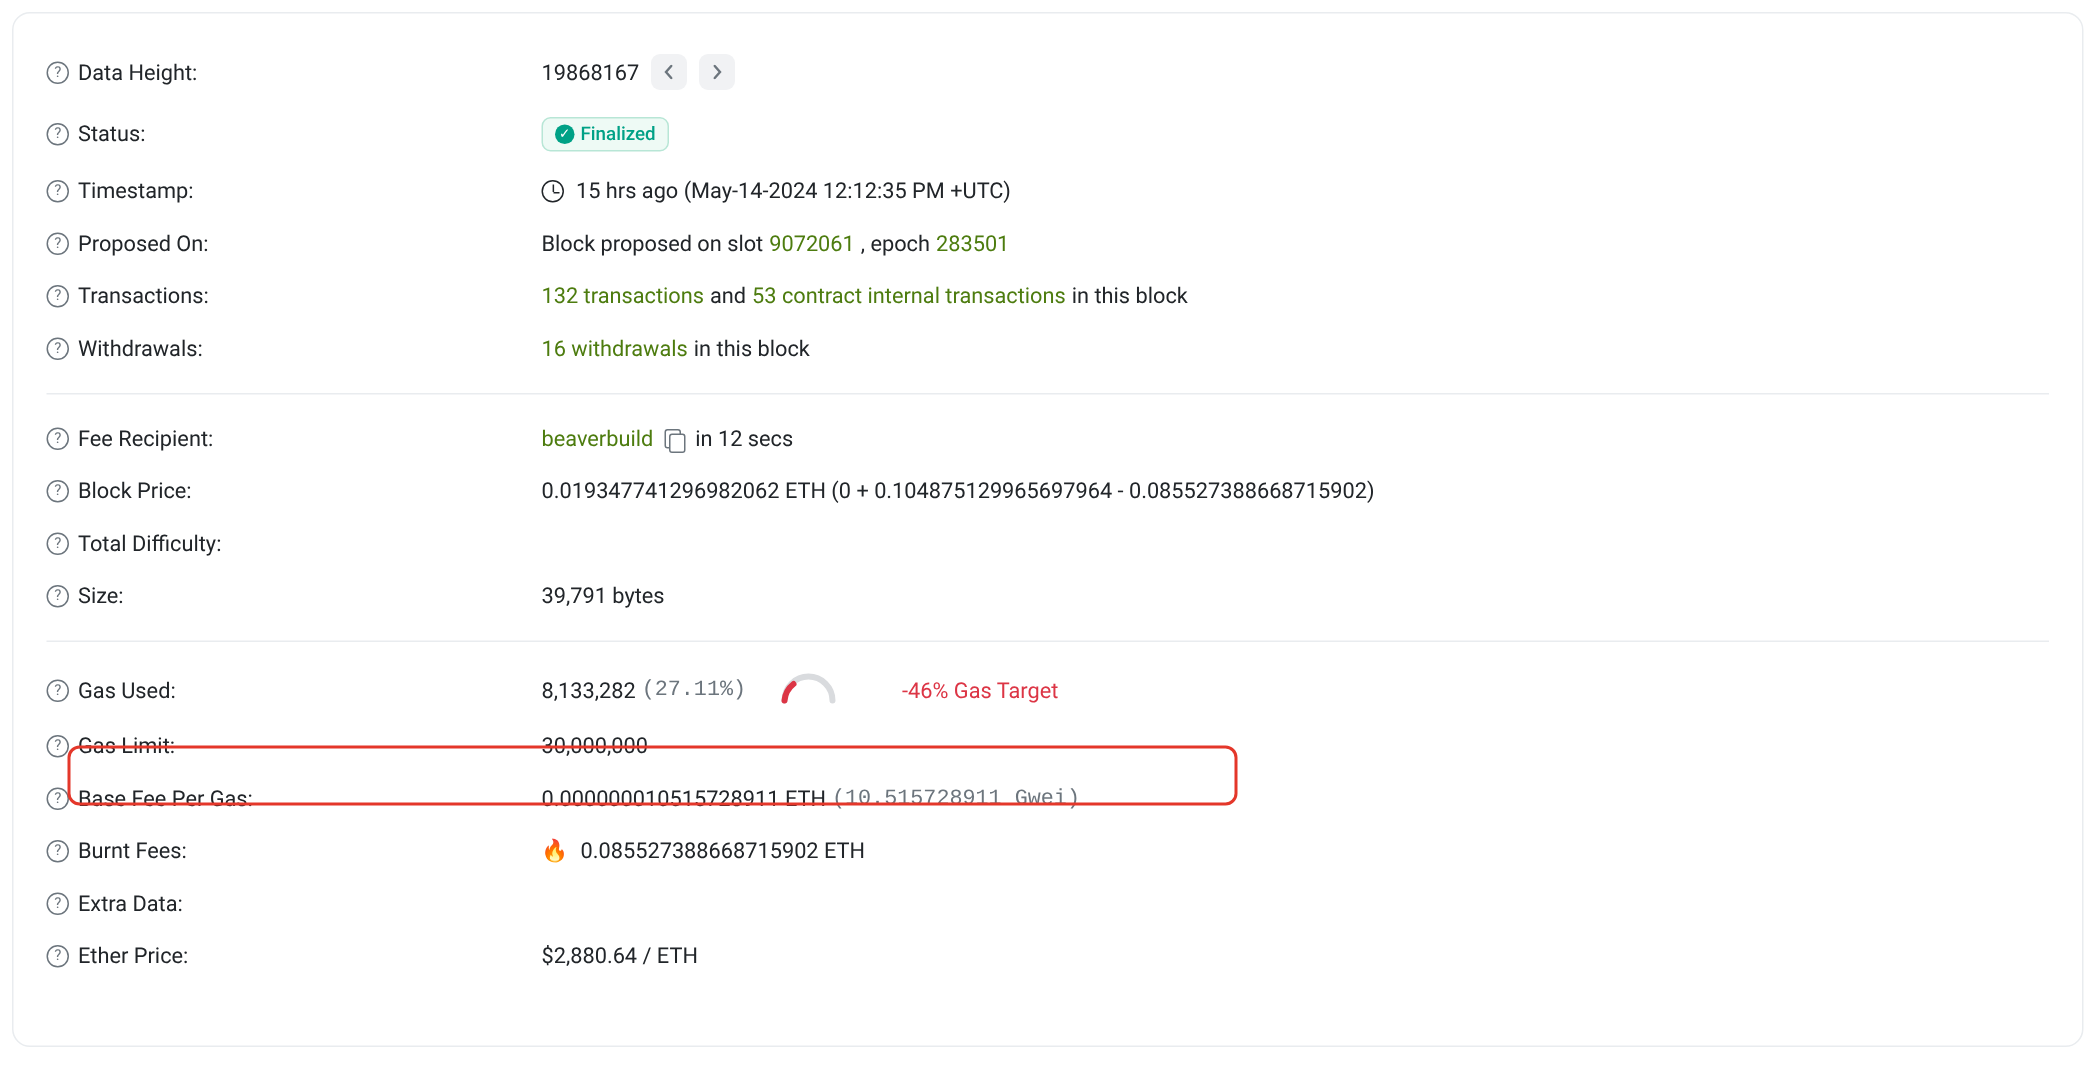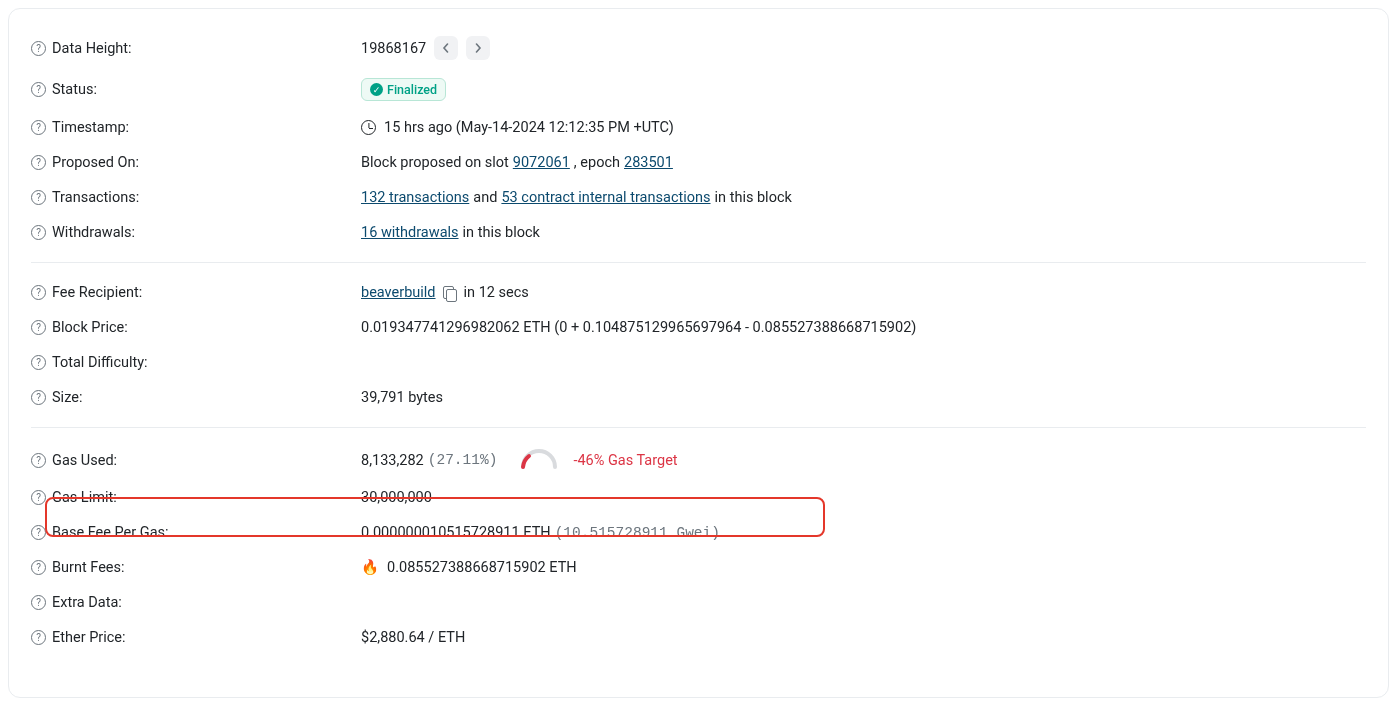--- a/index.html
+++ b/index.html
@@ -111,21 +111,21 @@
 }
 .clock-icon::after {
   content: '';
   position: absolute;
   width: 4px;
   height: 1.2px;
   background: #212529;
   left: 50%;
   top: 50%;
 }
-.link { color: #0c4a6e; text-decoration: underline; }
+.link { color: #4d7c0f; }
 .muted { color: #6c757d; font-family: Liberation Mono, monospace; }
 .copy-icon {
   width: 14px;
   height: 14px;
   display: inline-block;
   position: relative;
   margin: 0 3px;
 }
 .copy-icon::before, .copy-icon::after {
   content: '';
@@ -139,21 +139,21 @@
 .copy-icon::after { left: 3px; top: 3px; background: #fff; }
 .gauge {
   width: 40px;
   height: 22px;
   display: inline-block;
   margin: 0 10px 0 18px;
   position: relative;
   vertical-align: middle;
 }
 .gauge svg { overflow: visible; }
-.red-text { color: #dc3545; }
+.red-text { color: #dc3545; margin-left: 28px; }
 .highlight-box {
   position: absolute;
   border: 2.5px solid #e4372a;
   border-radius: 8px;
   left: 14px;
   width: 780px;
   height: 40px;
   pointer-events: none;
   margin-top: -32px;
 }

